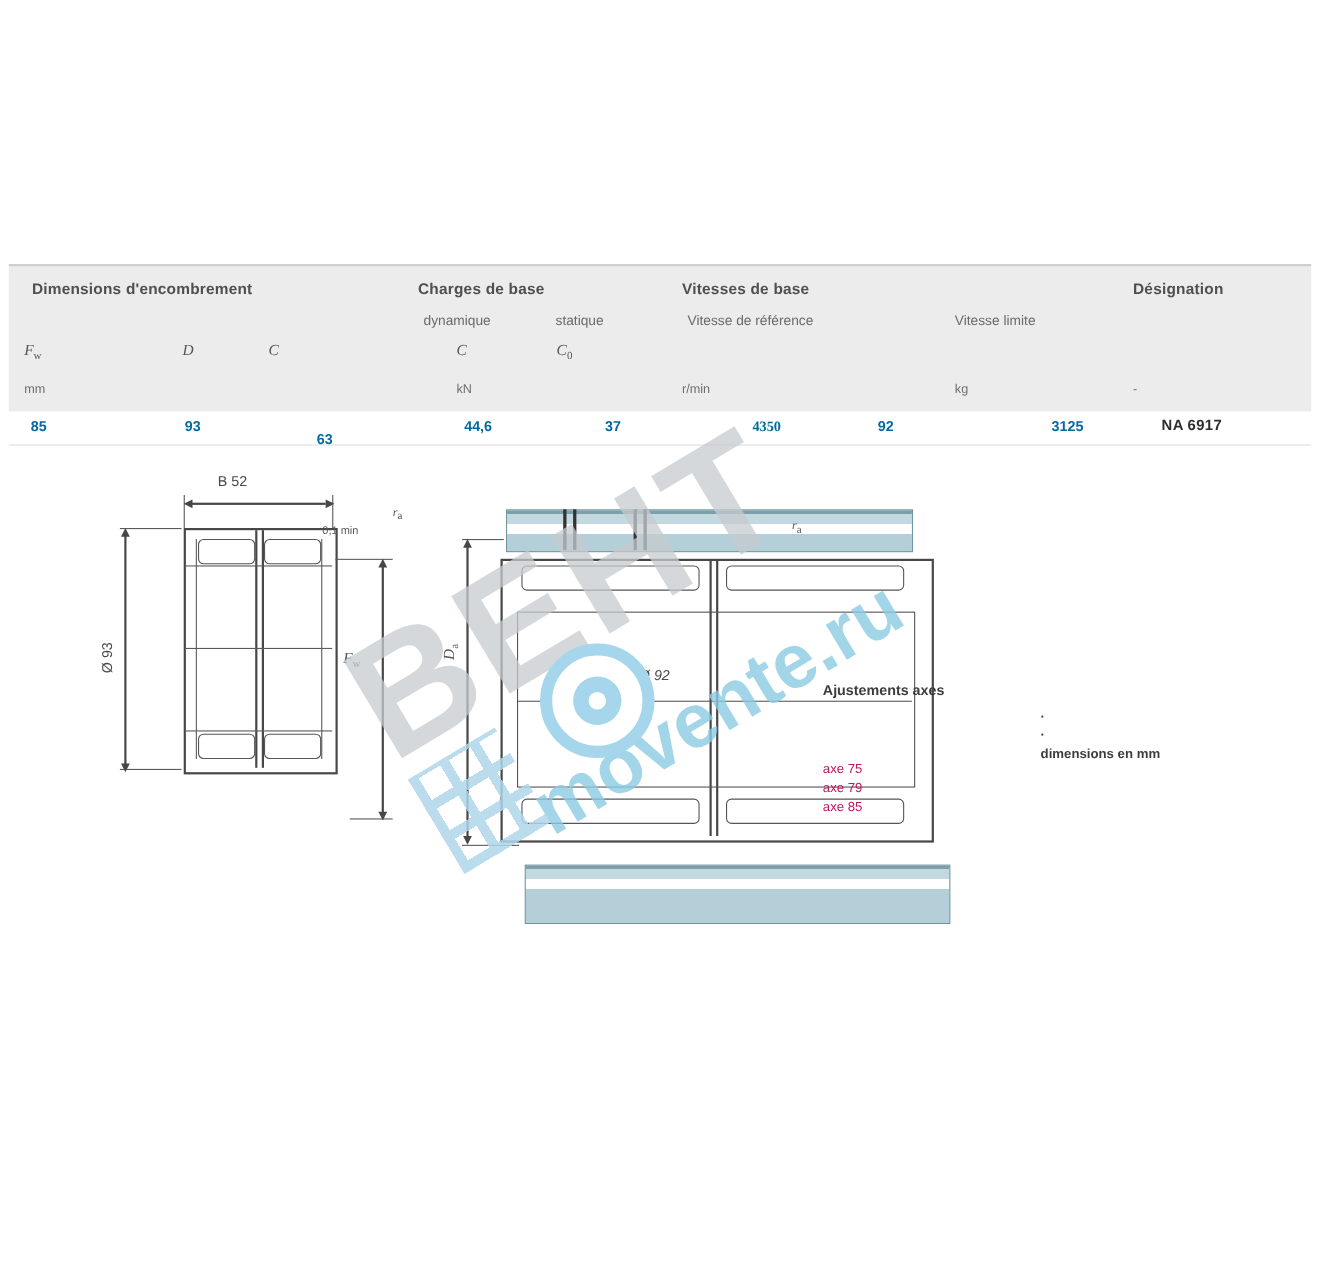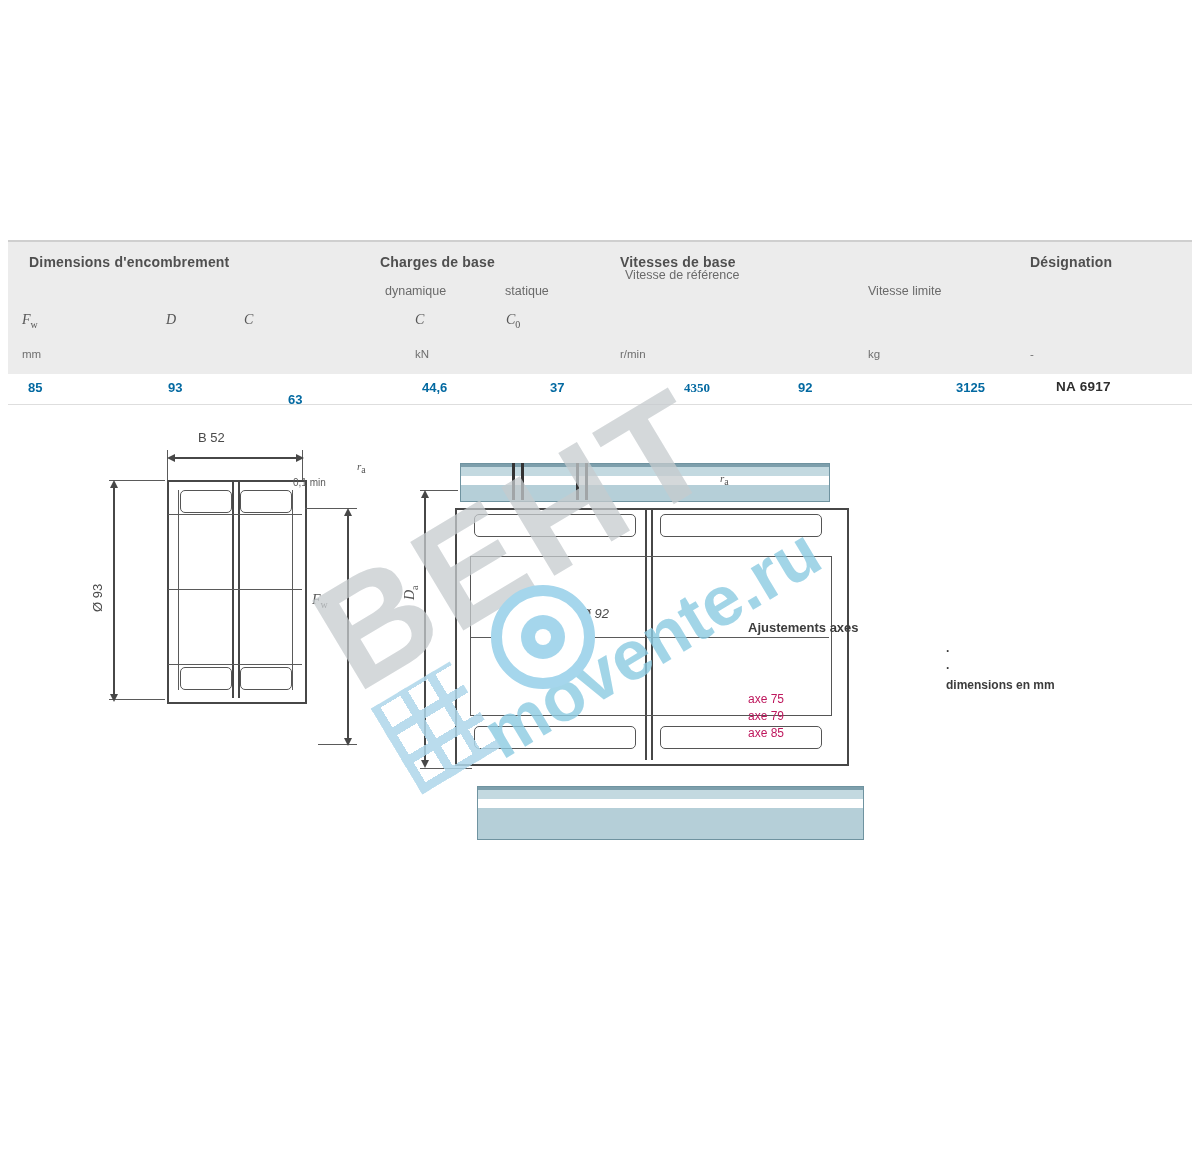--- a/index.html
+++ b/index.html
@@ -57,21 +57,21 @@
   <div class="abs band"></div>
   <div class="abs rowline"></div>
 
   <div class="abs gtitle" style="left:29px;top:254px;">Dimensions d'encombrement</div>
   <div class="abs gtitle" style="left:380px;top:254px;">Charges de base</div>
   <div class="abs gtitle" style="left:620px;top:254px;">Vitesses de base</div>
   <div class="abs gtitle" style="left:1030px;top:254px;">Désignation</div>
 
   <div class="abs sub" style="left:385px;top:284px;">dynamique</div>
   <div class="abs sub" style="left:505px;top:284px;">statique</div>
-  <div class="abs sub" style="left:625px;top:268px;">Vitesse de référence</div>
+  <div class="abs sub" style="left:625px;top:284px;">Vitesse de référence</div>
   <div class="abs sub" style="left:868px;top:284px;">Vitesse limite</div>
 
   <div class="abs sym" style="left:22px;top:312px;"><span>F</span><sub>w</sub></div>
   <div class="abs sym" style="left:166px;top:312px;">D</div>
   <div class="abs sym" style="left:244px;top:312px;">C</div>
   <div class="abs sym" style="left:415px;top:312px;">C</div>
   <div class="abs sym" style="left:506px;top:312px;"><span>C</span><sub>0</sub></div>
 
   <div class="abs unit" style="left:22px;top:348px;">mm</div>
   <div class="abs unit" style="left:415px;top:348px;">kN</div>

